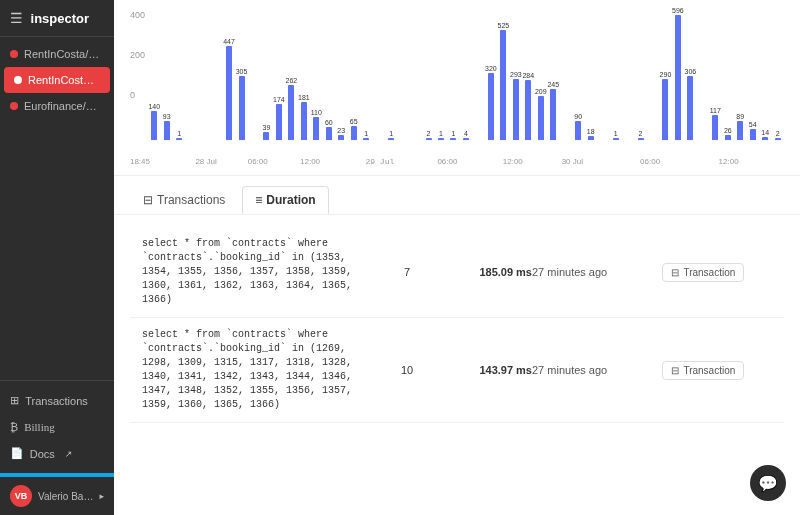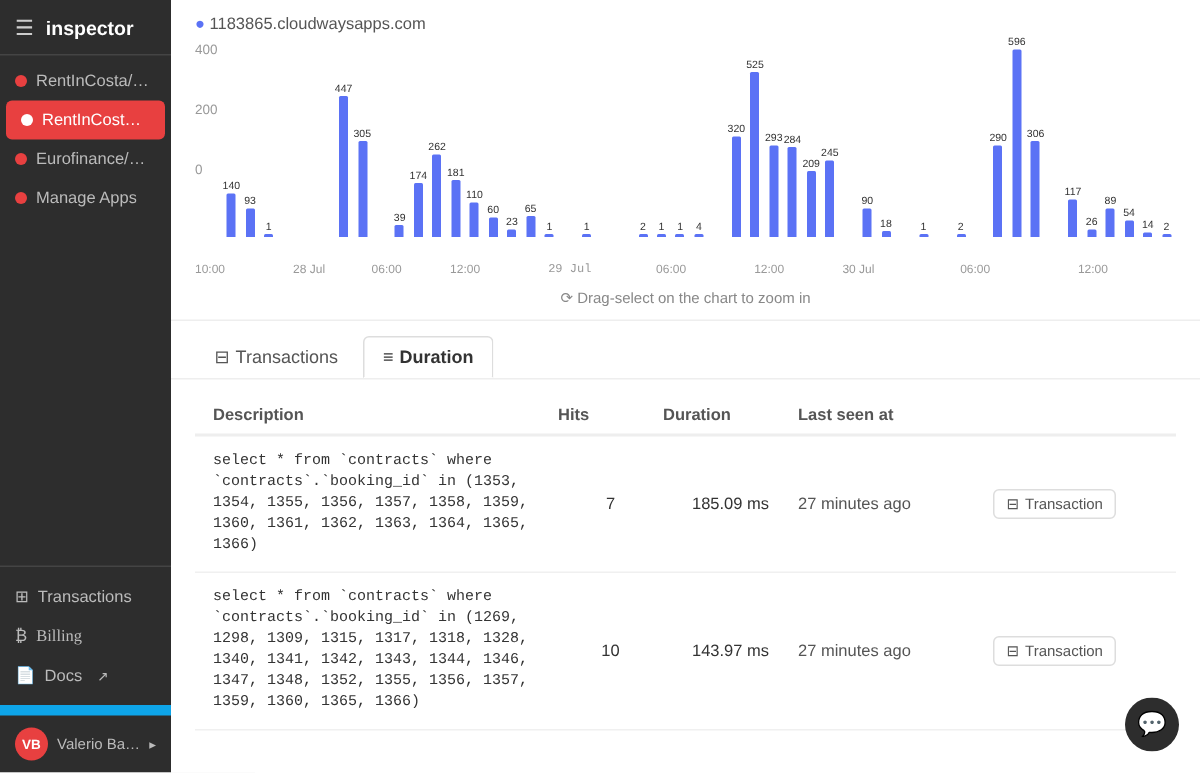--- a/index.html
+++ b/index.html
@@ -38,21 +38,21 @@
       text-overflow: ellipsis;
     }
     .nav-item.active { background: #e84040; color: #fff; border-radius: 4px; margin: 0 4px; }
     .nav-item .dot { width: 8px; height: 8px; border-radius: 50%; background: #e84040; flex-shrink: 0; }
     .nav-item .dot.active-dot { background: #fff; }
     .sidebar-bottom { border-top: 1px solid #444; padding: 6px 0; }
     .sidebar-bottom .nav-item { font-size: 11px; }
     .sidebar-user {
       display: flex; align-items: center; gap: 6px;
       padding: 8px 10px;
-      border-top: 7px solid #0ea5e9;
+      border-top: 4px solid #0ea5e9;
       font-size: 11px; color: #bbb; cursor: pointer;
     }
     .avatar-circle {
       width: 22px; height: 22px; border-radius: 50%;
       background: #e84040; color: #fff;
       display: flex; align-items: center; justify-content: center;
       font-size: 9px; font-weight: bold; flex-shrink: 0;
     }
 
     
@@ -164,21 +164,21 @@
       align-items: center;
     }
     .desc-cell {
       color: #333;
       font-family: 'Courier New', monospace;
       font-size: 10px;
       line-height: 1.4;
       padding-right: 8px;
     }
     .hits-cell { text-align: center; color: #333; font-weight: 500; }
-    .duration-cell { text-align: center; color: #333; font-weight: 400; }
+    .duration-cell { text-align: right; color: #333; font-weight: 700; }
     .lastseen-cell { color: #555; }
     .transaction-btn {
       display: flex;
       align-items: center;
       gap: 4px;
       padding: 3px 8px;
       border: 1px solid #ddd;
       border-radius: 4px;
       font-size: 10px;
       color: #555;
@@ -218,24 +218,20 @@
         <span style="font-size: 11px; overflow: hidden; text-overflow: ellipsis; white-space: nowrap;">RentInCosta/Efisio</span>
       </div>
       <div class="nav-item active">
         <span class="dot active-dot" style="background: rgb(255, 255, 255);"></span>
         <span style="font-size: 11px; overflow: hidden; text-overflow: ellipsis; white-space: nowrap;">RentInCosta/Sorr...</span>
       </div>
       <div class="nav-item">
         <span class="dot" style="background: rgb(232, 64, 64);"></span>
         <span style="font-size: 11px; overflow: hidden; text-overflow: ellipsis; white-space: nowrap;">Eurofinance/PROD</span>
       </div>
-      <div class="nav-item">
-        <span class="dot" style="background: rgb(232, 64, 64);"></span>
-        <span style="font-size: 11px; overflow: hidden; text-overflow: ellipsis; white-space: nowrap;">Manage Apps</span>
-      </div>
     </div>
   <div class="sidebar-bottom" id="sidebar-bottom-container">
       <div class="nav-item">
         <span style="font-size: 11px;">⊞</span>
         <span style="font-size: 11px;">Transactions</span>
       </div>
       <div class="nav-item">
         <span style="font-size: 11px;">₿</span>
         <span style="font-size: 11px; font-family: Liberation Serif, serif;">Billing</span>
       </div>
@@ -248,21 +244,20 @@
   <div class="sidebar-user" id="sidebar-user">
     <div class="avatar-circle" id="user-initials">VB</div>
     <span style="font-size:10px;overflow:hidden;text-overflow:ellipsis;white-space:nowrap;">Valerio Barbera</span>
     <span style="font-size:9px;margin-left:auto;">▸</span>
   </div>
 </div>
 
 <div id="main">
 
   <div id="chart-area">
-    <div class="chart-url">1183865.cloudwaysapps.com</div>
     <div style="position:relative;height:145px;">
       <div style="position:absolute;left:0;top:0;font-size:9px;color:#999;">400</div>
       <div style="position:absolute;left:0;top:40px;font-size:9px;color:#999;">200</div>
       <div style="position:absolute;left:0;top:80px;font-size:9px;color:#999;">0</div>
       <div class="bars-wrapper" id="bars-wrapper" style="padding-left:18px;">
           <div class="bar-group">
             <div class="bar-value">140</div>
             <div class="bar" style="height: 29px;"></div>
           </div>
           <div class="bar-group">
@@ -462,55 +457,47 @@
             <div class="bar" style="height: 3px;"></div>
           </div>
           <div class="bar-group">
             <div class="bar-value">2</div>
             <div class="bar" style="height: 2px;"></div>
           </div>
         </div>
     </div>
 
     <div id="time-labels-row" style="display: flex; font-size: 8px; color: rgb(153, 153, 153); padding-left: 18px; margin-top: 2px; justify-content: space-between; position: relative; height: 14px;">
-        <span style="position: absolute; left: 0%; font-size: 8px; color: rgb(153, 153, 153);">10:00</span>
+        <span style="position: absolute; left: 0%; font-size: 8px; color: rgb(153, 153, 153);">18:45</span>
         <span style="position: absolute; left: 10%; font-size: 8px; color: rgb(153, 153, 153);">28 Jul</span>
         <span style="position: absolute; left: 18%; font-size: 8px; color: rgb(153, 153, 153);">06:00</span>
         <span style="position: absolute; left: 26%; font-size: 8px; color: rgb(153, 153, 153);">12:00</span>
         <span style="position: absolute; left: 36%; font-size: 8px; color: rgb(153, 153, 153); font-family: Liberation Mono, monospace;">29 Jul</span>
         <span style="position: absolute; left: 47%; font-size: 8px; color: rgb(153, 153, 153);">06:00</span>
         <span style="position: absolute; left: 57%; font-size: 8px; color: rgb(153, 153, 153);">12:00</span>
         <span style="position: absolute; left: 66%; font-size: 8px; color: rgb(153, 153, 153);">30 Jul</span>
         <span style="position: absolute; left: 78%; font-size: 8px; color: rgb(153, 153, 153);">06:00</span>
         <span style="position: absolute; left: 90%; font-size: 8px; color: rgb(153, 153, 153);">12:00</span>
       </div>
-    <div class="chart-note">⟳ Drag-select on the chart to zoom in</div>
   </div>
 
   <div class="tabs-bar" id="tabs-bar">
       <button class="tab-btn">
         <span style="font-size: 12px;">⊟</span>
         <span>Transactions</span>
       </button>
       <button class="tab-btn active">
         <span style="font-size: 12px;">≡</span>
         <span>Duration</span>
       </button>
     </div>
 
   <div id="content">
 
     <div>
-      <div class="table-header">
-        <div>Description</div>
-        <div>Hits</div>
-        <div>Duration</div>
-        <div>Last seen at</div>
-        <div></div>
-      </div>
       <div id="table-rows">
           <div class="table-row">
             <div class="desc-cell">select * from `contracts` where `contracts`.`booking_id` in (1353, 1354, 1355, 1356, 1357, 1358, 1359, 1360, 1361, 1362, 1363, 1364, 1365, 1366)</div>
             <div class="hits-cell">7</div>
             <div class="duration-cell">185.09 ms</div>
             <div class="lastseen-cell">27 minutes ago</div>
             <div>
               <button class="transaction-btn">
                 <span>⊟</span>
                 <span>Transaction</span>

